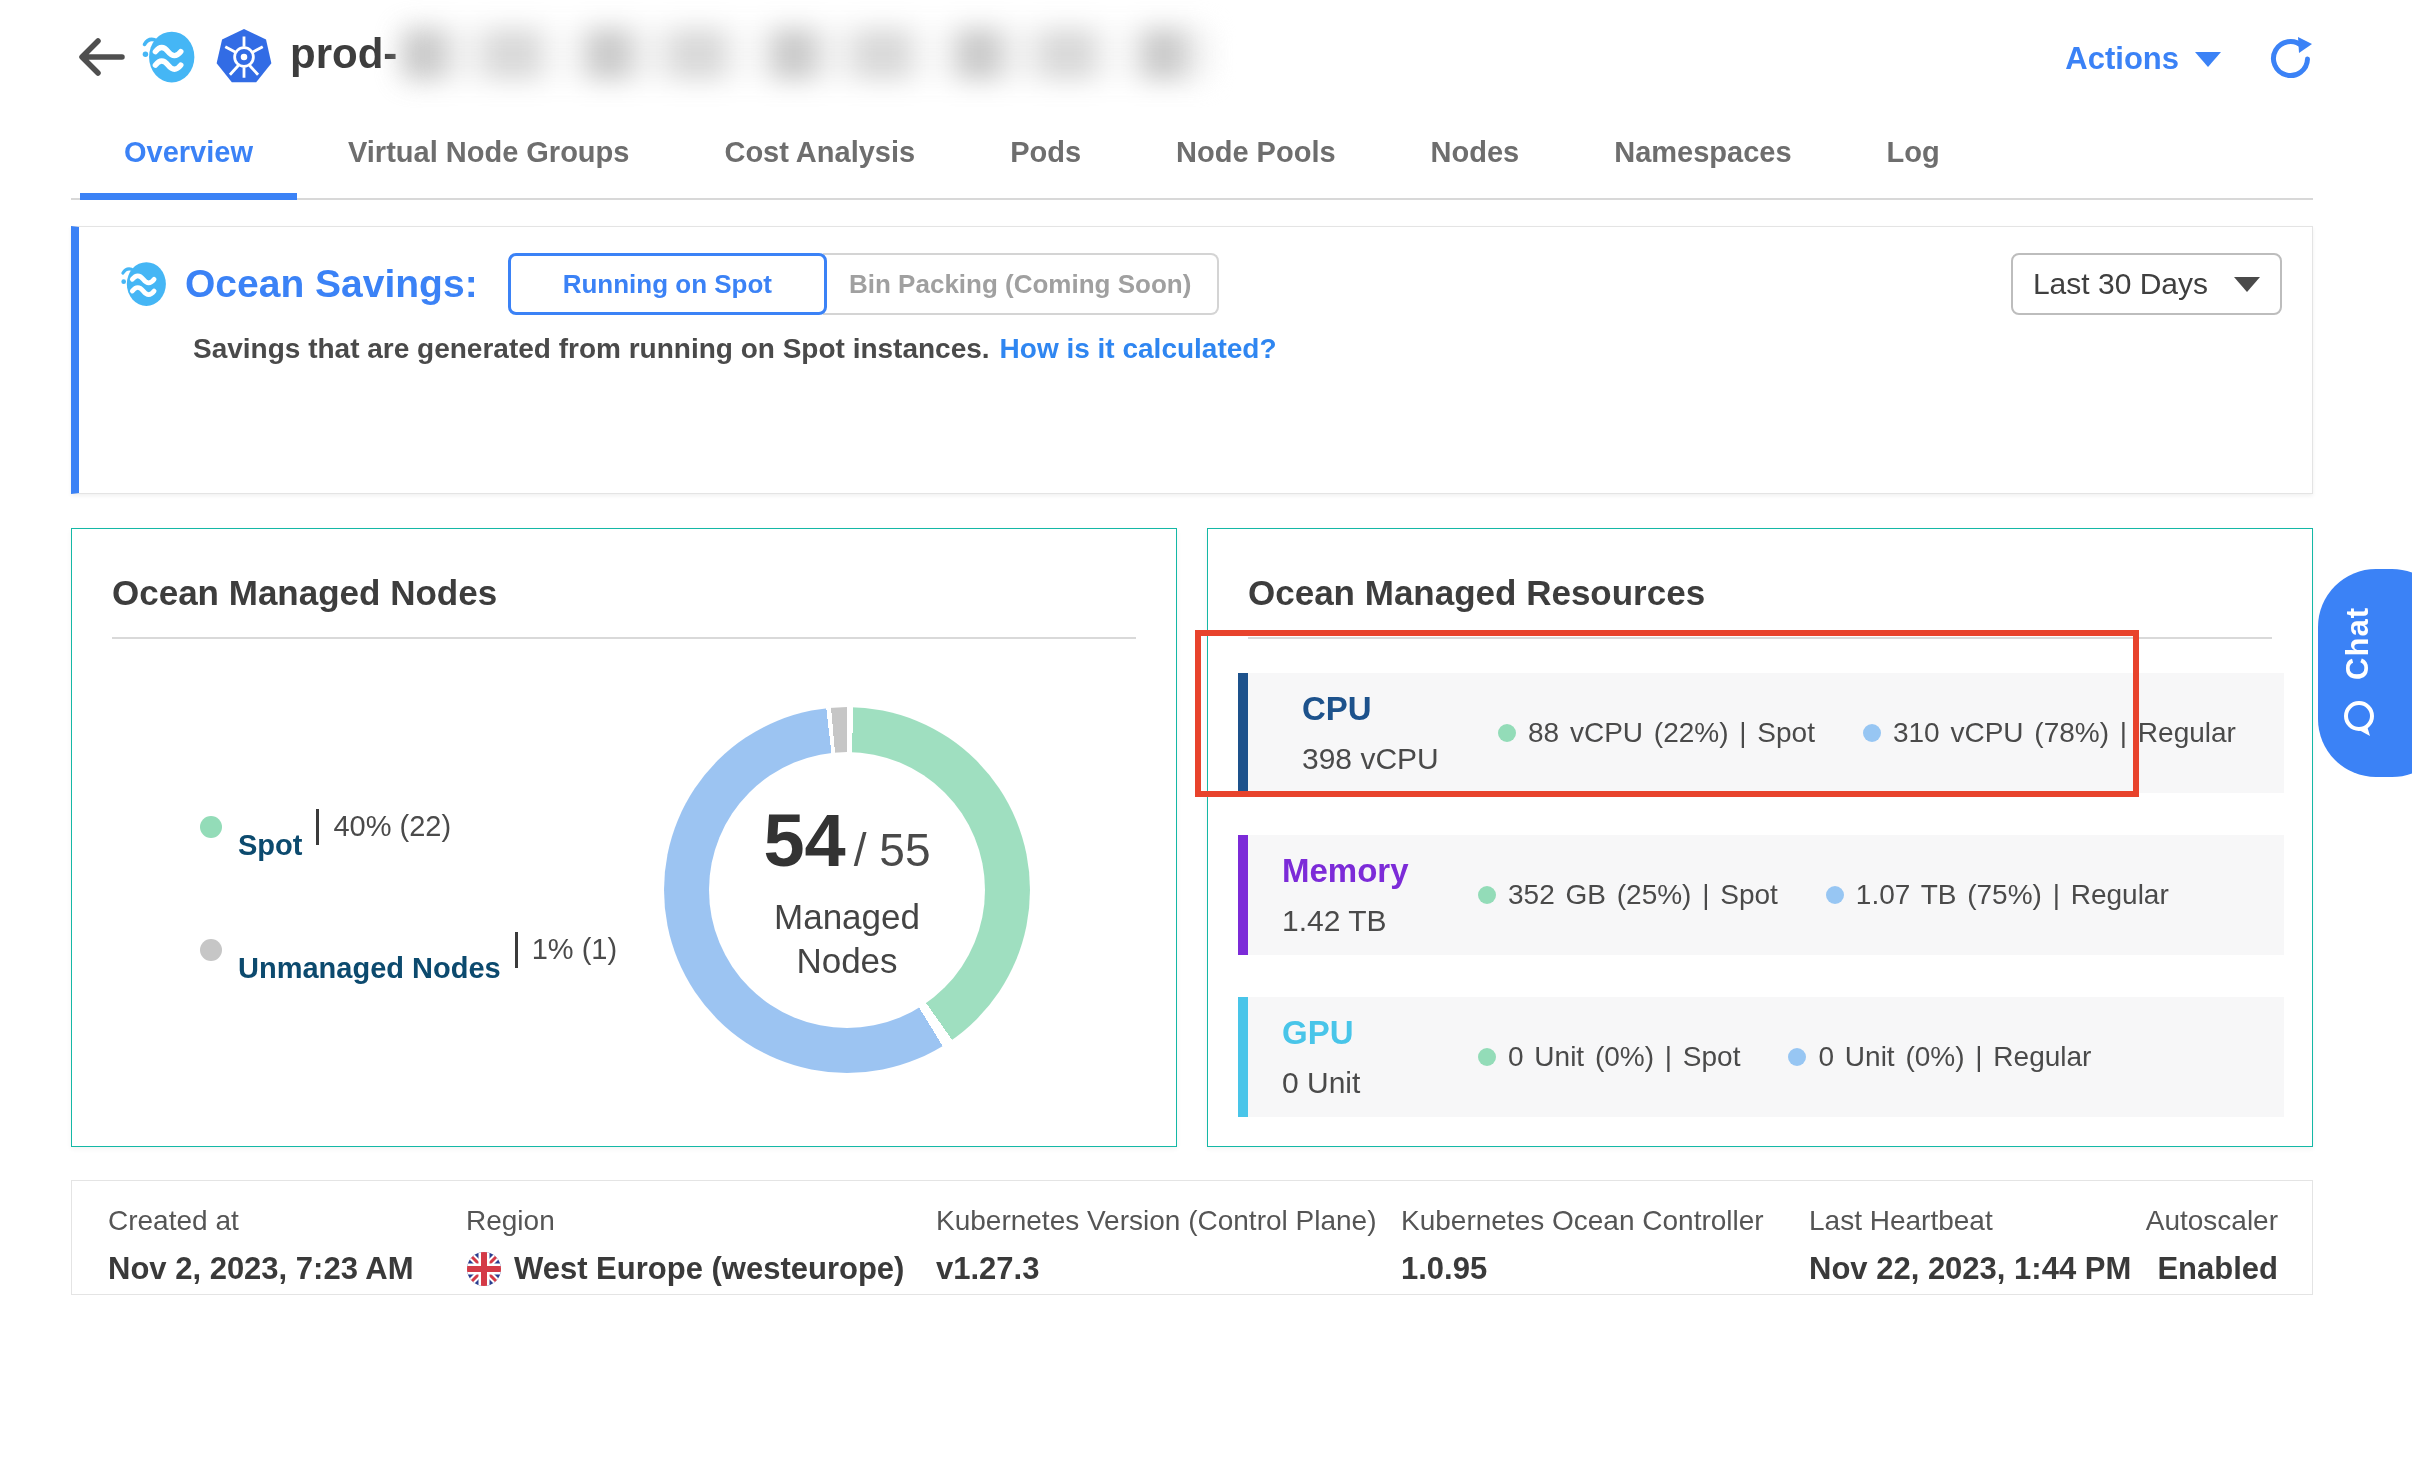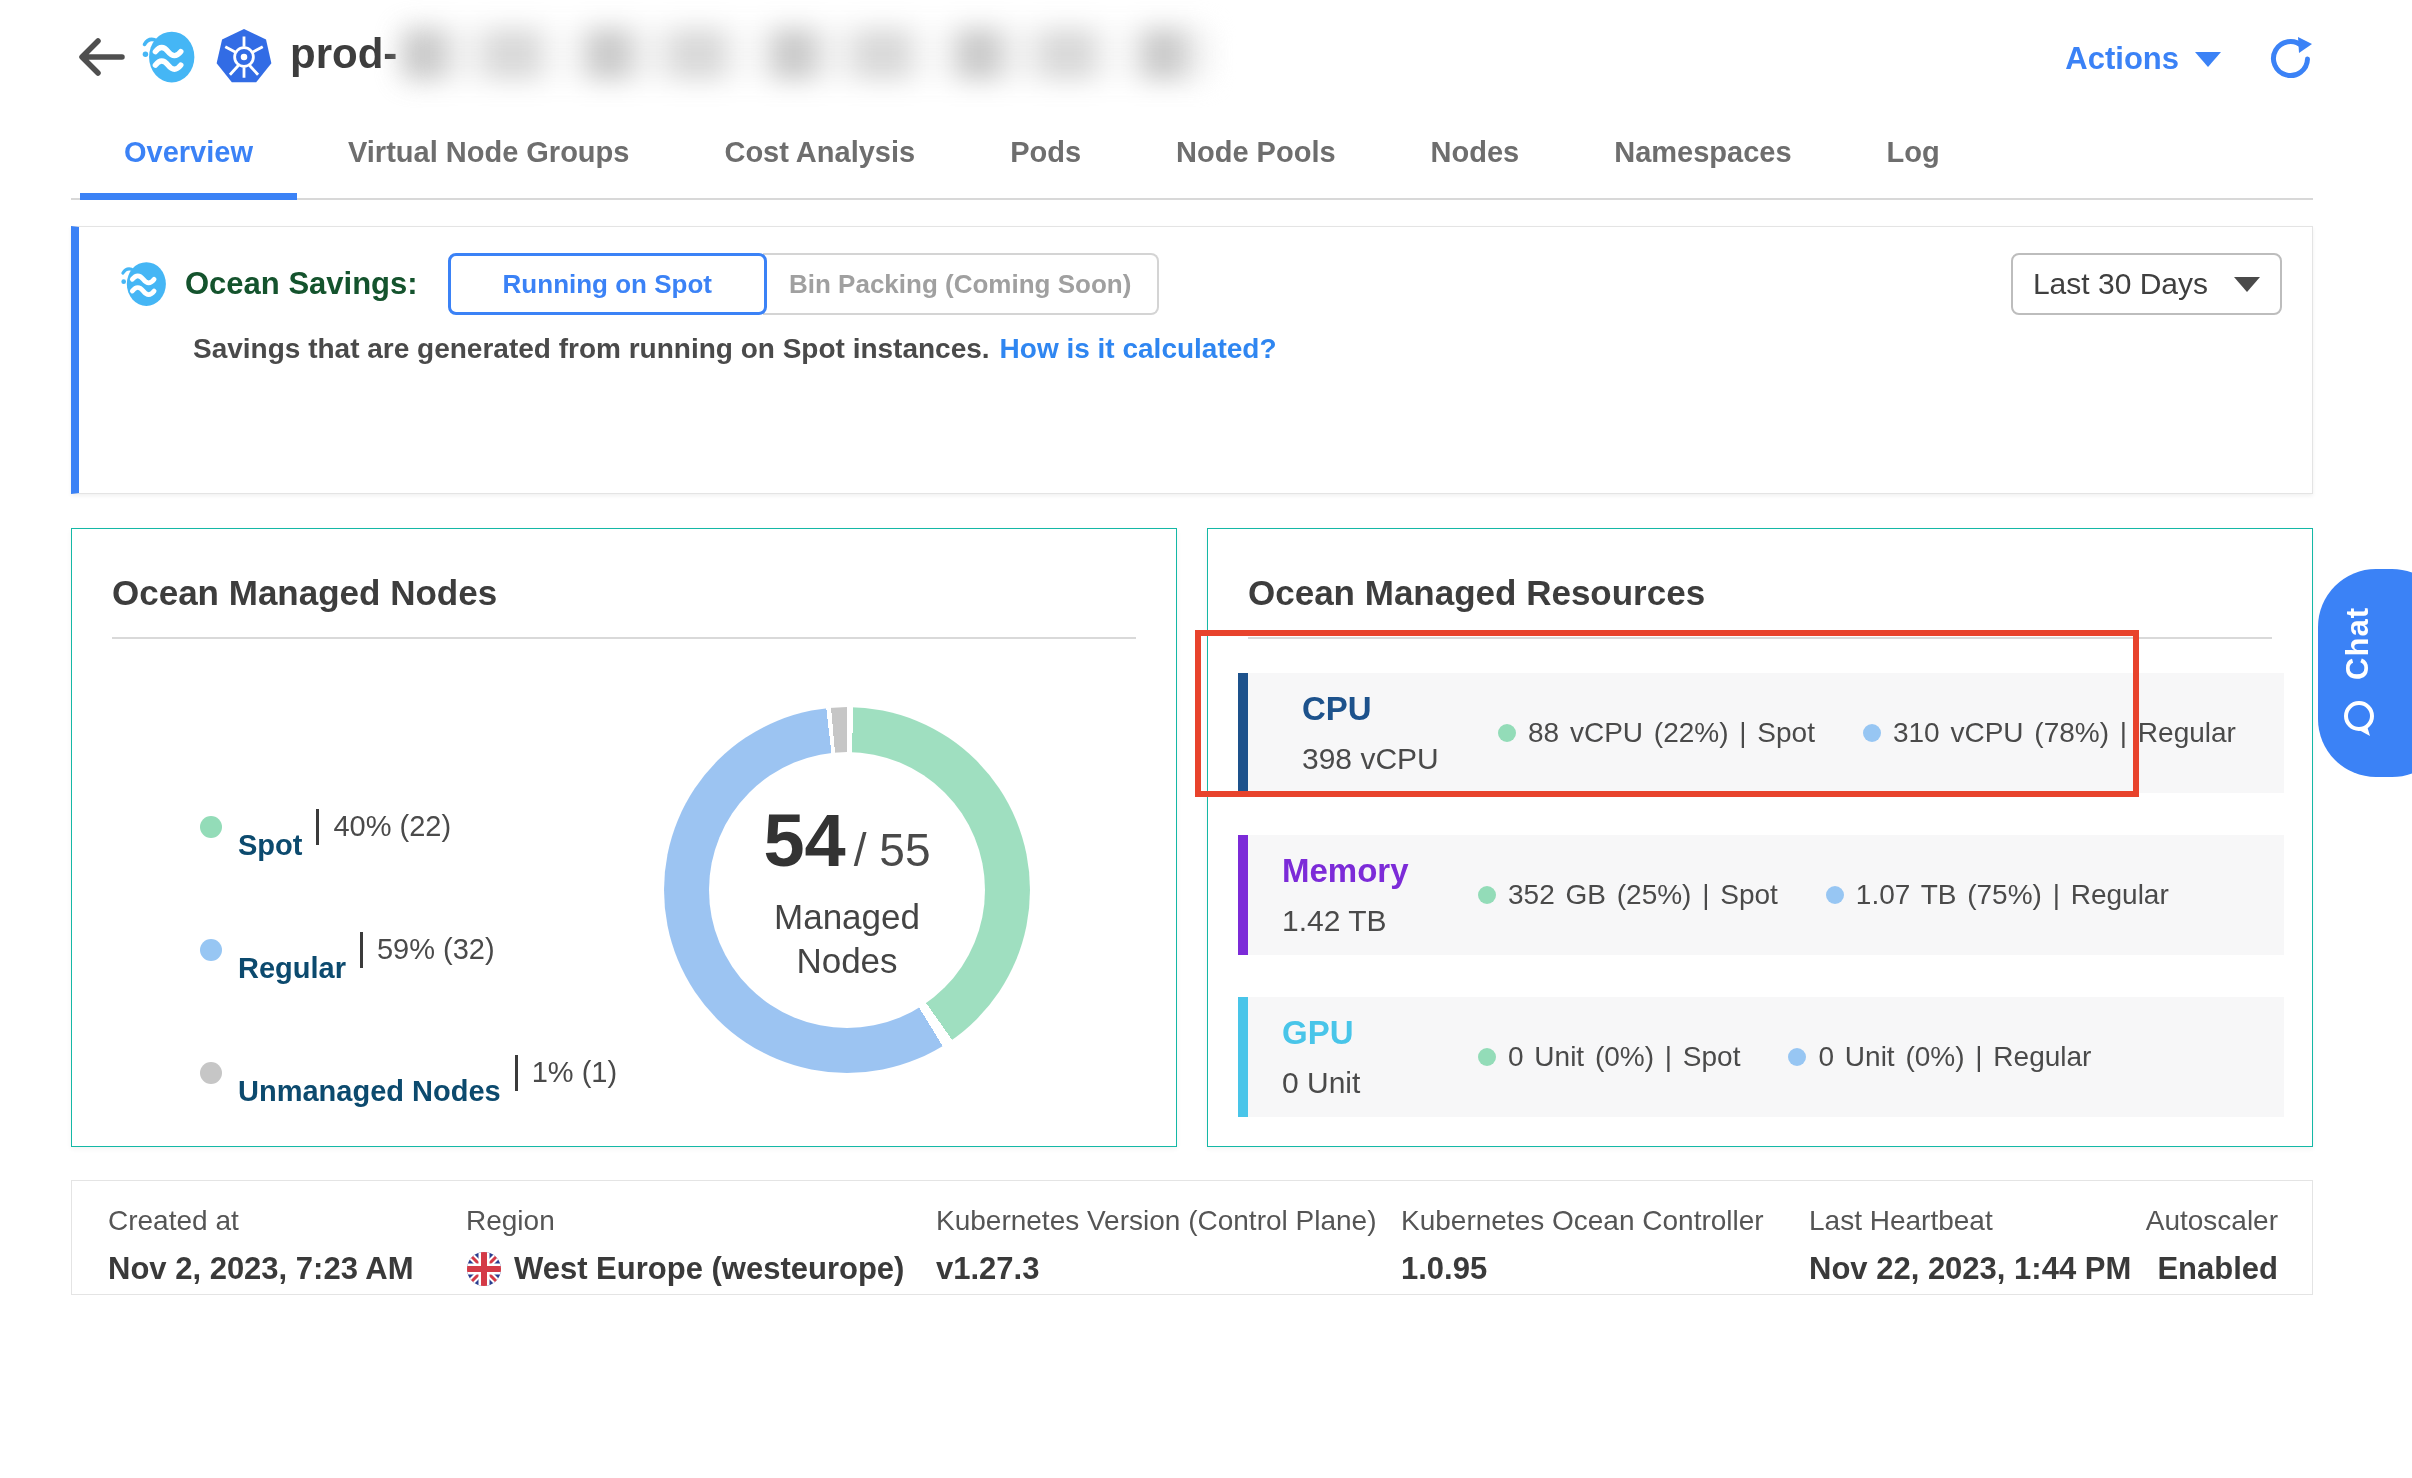--- a/index.html
+++ b/index.html
@@ -27,21 +27,21 @@
     display: flex; align-items: center; gap: 95px; padding-left: 53px; }
   .tab { position: relative; height: 100%; display: flex; align-items: center; font-size: 29px; font-weight: 600; color: #6e6e6e; cursor: pointer; background: none; border: none; font-family: inherit; }
   .tab.active { color: #3b82f6; }
   .tab.active::after { content: ""; position: absolute; left: -44px; right: -44px; bottom: -2px; height: 7px; background: #3b82f6; }
 
   
   .savings-panel { position: absolute; left: 71px; top: 226px; width: 2242px; height: 268px; background: #fff;
     border: 1px solid #e4e4e4; border-left: 8px solid #3b82f6; box-shadow: 0 2px 4px rgba(0,0,0,.06); }
   .savings-row1 { position: absolute; left: 40px; top: 24px; right: 30px; height: 66px; display: flex; align-items: center; }
   .wave-icon-sm { width: 50px; height: 50px; flex: 0 0 auto; }
-  .savings-label { margin-left: 16px; font-size: 31px; font-weight: 700; color: #14532d; text-align: center; }
+  .savings-label { margin-left: 16px; font-size: 39px; font-weight: 700; color: #3b82f6; text-align: center; }
   .toggle-group { margin-left: 30px; display: flex; align-items: stretch; height: 62px; }
   .toggle { font-family: inherit; font-size: 26px; font-weight: 700; background: #fff; cursor: pointer; }
   .toggle.active { border: 3px solid #3b82f6; color: #3b82f6; border-radius: 8px; padding: 0 52px; position: relative; z-index: 2; }
   .toggle.muted { border: 2px solid #d4d4d4; border-left: none; color: #a0a0a0; border-radius: 0 8px 8px 0; padding: 0 26px; margin-left: -4px; }
   .period-select { margin-left: auto; min-width: 238px; height: 62px; border: 2px solid #bdbdbd; border-radius: 8px;
     display: flex; align-items: center; justify-content: center; gap: 26px; font-size: 30px; color: #3f3f3f; cursor: pointer; background: #fff; padding: 0 20px; }
   .period-select .caret-down { border-top-color: #4a4a4a; }
   .savings-desc { position: absolute; left: 114px; top: 106px; font-size: 28px; font-weight: 700; color: #4a4a4a; }
   .savings-desc a { color: #2f86f1; text-decoration: none; margin-left: 10px; cursor: pointer; }
   .savings-stats { position: absolute; left: 112px; bottom: 26px; display: flex; align-items: center; }
@@ -200,26 +200,20 @@
     <div class="panel-divider"></div>
 
     <div class="legend">
       <div class="legend-item">
         <span class="dot dot-spot"></span>
         <span class="legend-label">Spot</span>
         <span class="legend-sep"></span>
         <span class="legend-value">40% (22)</span>
       </div>
       <div class="legend-item">
-        <span class="dot dot-regular"></span>
-        <span class="legend-label">Regular</span>
-        <span class="legend-sep"></span>
-        <span class="legend-value">59% (32)</span>
-      </div>
-      <div class="legend-item">
         <span class="dot dot-unmanaged"></span>
         <span class="legend-label">Unmanaged Nodes</span>
         <span class="legend-sep"></span>
         <span class="legend-value">1% (1)</span>
       </div>
     </div>
 
     <div class="donut-wrap">
       <div class="donut"></div>
       <div class="donut-center">

